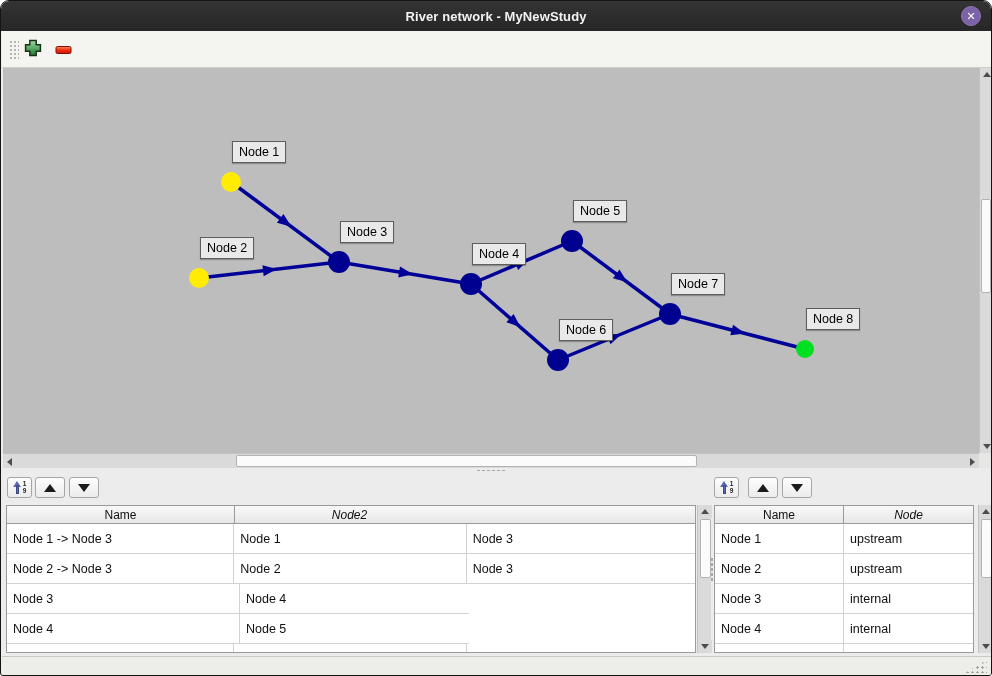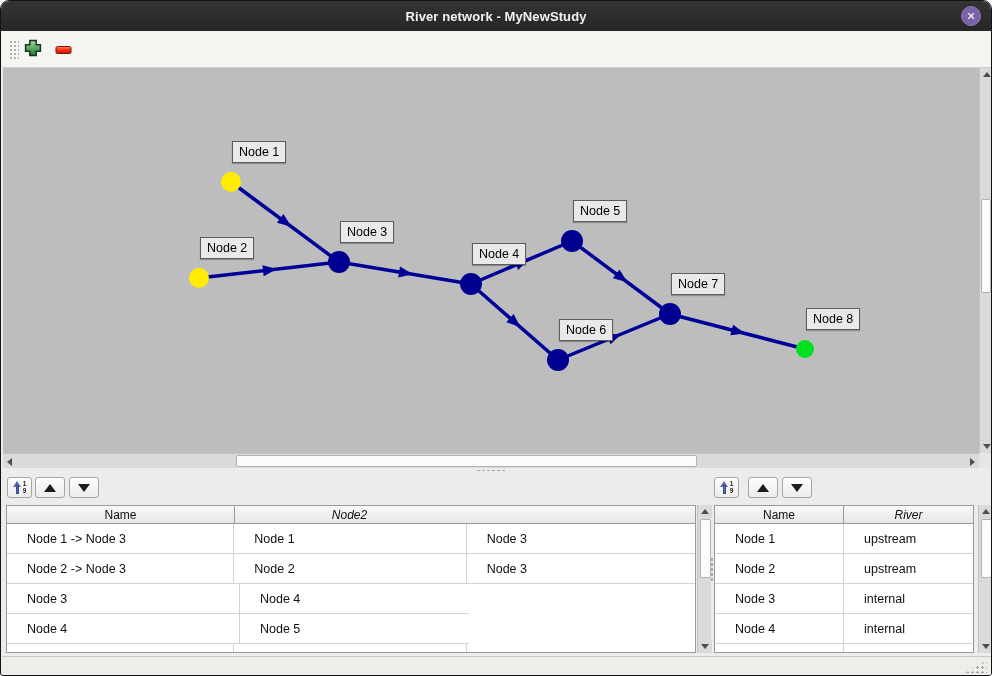--- a/index.html
+++ b/index.html
@@ -103,21 +103,21 @@
   .grid-table { position:absolute; top:504px; height:148px; background:#ffffff; border:1px solid #9a9a9a; overflow:hidden; }
   .grid-head { display:flex; height:18px; background:linear-gradient(#f8f8f8,#e7e7e7); border-bottom:1px solid #9a9a9a; }
   .grid-head .th {
     font-size:12px; color:#101010; display:flex; align-items:center; justify-content:center;
     border-right:1px solid #9a9a9a; height:100%;
   }
   .grid-head .th:last-child { border-right:none;font-style:italic; }
   .grid-row { display:flex; height:30px; background:#fff; }
   .grid-row .td {
     font-size:12.5px; color:#101010; display:flex; align-items:center;
-    padding-left:20px; border-right:1px solid #d2d2d2; border-bottom:1px solid #d2d2d2; height:100%;
+    padding-left:6px; border-right:1px solid #d2d2d2; border-bottom:1px solid #d2d2d2; height:100%;
     white-space:nowrap; overflow:hidden;
   }
   .grid-row .td:last-child { border-right:none; }
 
   .table-left  { left:5px;  width:690px; }
   .table-right { left:713px; width:260px; }
 
   
   .footer {
     position:absolute; left:1px; top:655px; width:990px; height:20px;
@@ -303,21 +303,21 @@
     <div class="stepper" style="left:0; top:135px; width:14px; height:13px;">
         <div class="tri tri-down"></div>
       </div>
   </div>
 
   <div class="splitter-v-dots"></div>
 
   <div class="grid-table table-right" id="nodes-table">
       <div class="grid-head">
         <div class="th" style="width: 130px;">Name</div>
-        <div class="th" style="width: 130px;">River</div>
+        <div class="th" style="width: 130px;">Node</div>
       </div>
       <div class="grid-row">
         <div class="td" style="width: 130px;">Node 1</div>
         <div class="td" style="width: 130px;">upstream</div>
       </div>
       <div class="grid-row">
         <div class="td" style="width: 130px;">Node 2</div>
         <div class="td" style="width: 130px;">upstream</div>
       </div>
       <div class="grid-row">

